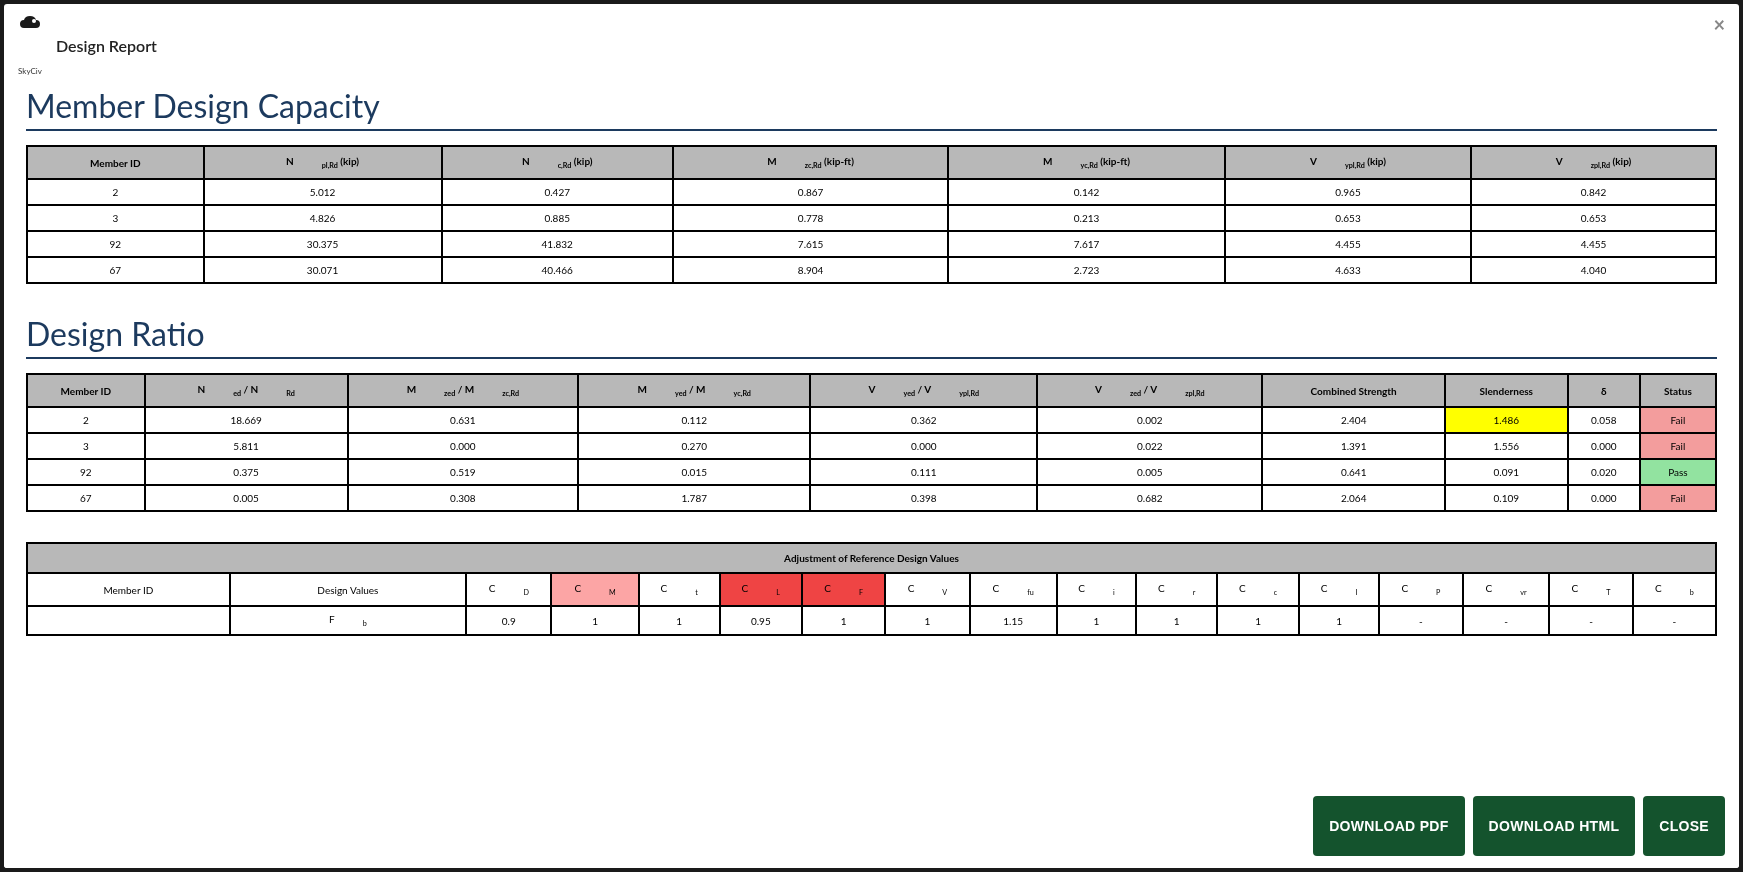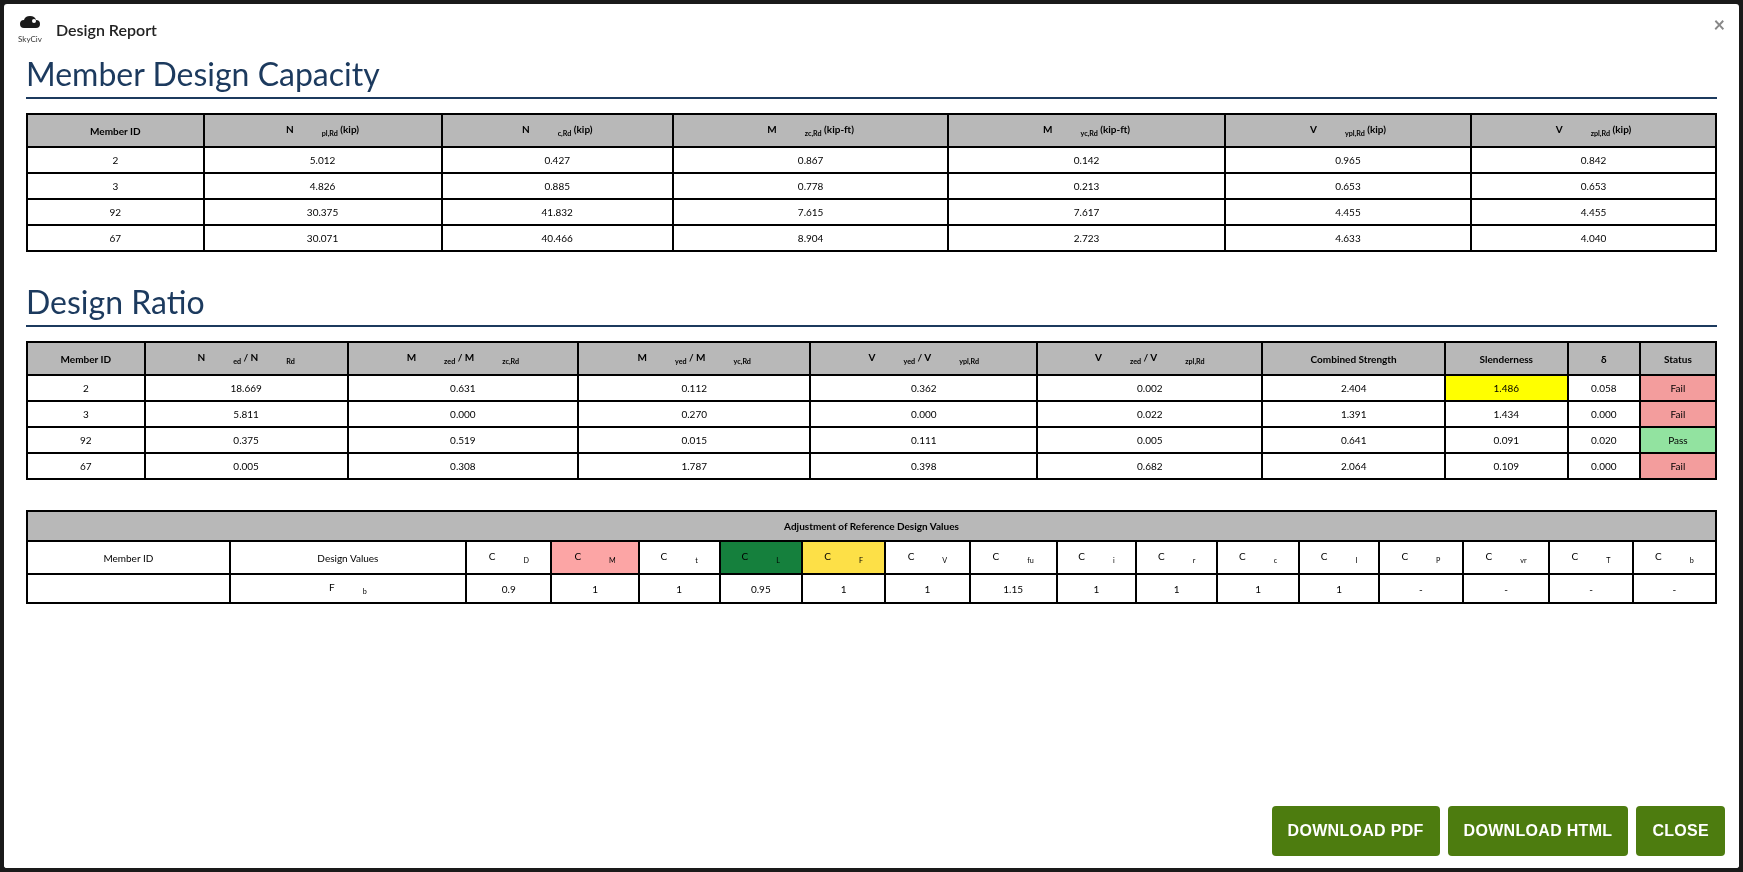--- a/index.html
+++ b/index.html
@@ -24,20 +24,21 @@
       display: flex;
       align-items: center;
       padding: 10px 14px 8px 14px;
       position: relative;
     }
     .logo {
       display: flex;
       flex-direction: column;
       align-items: center;
       margin-right: 14px;
+      gap: 32px;
     }
     .logo-icon { font-size: 20px; line-height: 1; color: #1a1a1a; }
     .logo-label { font-size: 8px; color: #333; }
     .header-title { font-size: 16px; font-weight: 600; color: #222; }
     .close-x {
       position: absolute; right: 14px; top: 8px;
       font-size: 20px; font-weight: bold; color: #888; cursor: pointer;
     }
     .report-scroll {
       flex: 1 1 auto;
@@ -85,25 +86,25 @@
     sub { font-size: 0.72em; vertical-align: sub; padding-left: 28px; }
     .footer-bar {
       flex: 0 0 auto;
       display: flex;
       justify-content: flex-end;
       gap: 8px;
       padding: 10px 14px 12px 14px;
       background: #fff;
     }
     .btn {
-      background: #4d7c0f;
+      background: #14532d;
       color: #fff;
       border: none;
-      padding: 16px 16px;
-      font-size: 16px;
+      padding: 22px 16px;
+      font-size: 14px;
       font-weight: 700;
       border-radius: 4px;
       cursor: pointer;
       letter-spacing: 0.3px;
     }
   </style>
 </head>
 <body>
 
 <div class="modal-outer">
@@ -207,21 +208,21 @@
             <td class="status-fail">Fail</td>
           </tr>
           <tr>
             <td>3</td>
             <td>5.811</td>
             <td>0.000</td>
             <td>0.270</td>
             <td>0.000</td>
             <td>0.022</td>
             <td>1.391</td>
-            <td>1.434</td>
+            <td>1.556</td>
             <td>0.000</td>
             <td class="status-fail">Fail</td>
           </tr>
           <tr>
             <td>92</td>
             <td>0.375</td>
             <td>0.519</td>
             <td>0.015</td>
             <td>0.111</td>
             <td>0.005</td>
@@ -249,22 +250,22 @@
       <thead>
         <tr>
           <th colspan="17">Adjustment of Reference Design Values</th>
         </tr>
         <tr>
           <th style="width:12%;background:#fff;font-weight:400;">Member ID</th>
           <th style="width:14%;background:#fff;font-weight:400;border-radius:17px;">Design Values</th>
           <th style="background:#fff;font-weight:400;">C<sub>D</sub></th>
           <th style="background:#fca5a5;font-weight:400;margin-left:32px;">C<sub>M</sub></th>
           <th style="background:#fff;font-weight:400;">C<sub>t</sub></th>
-          <th style="background:#15803d;font-weight:400;">C<sub>L</sub></th>
-          <th style="background:#fde047;font-weight:400;margin-left:40px;">C<sub>F</sub></th>
+          <th style="background:#ef4444;font-weight:400;">C<sub>L</sub></th>
+          <th style="background:#ef4444;font-weight:400;margin-left:40px;">C<sub>F</sub></th>
           <th style="background:#fff;font-weight:400;">C<sub>V</sub></th>
           <th style="background:#fff;font-weight:400;">C<sub>fu</sub></th>
           <th style="background:#fff;font-weight:400;">C<sub>i</sub></th>
           <th style="background:#fff;font-weight:400;border-radius:15px;">C<sub>r</sub></th>
           <th style="background:#fff;font-weight:400;">C<sub>c</sub></th>
           <th style="background:#fff;font-weight:400;">C<sub>I</sub></th>
           <th style="background:#fff;font-weight:400;">C<sub>P</sub></th>
           <th style="background:#fff;font-weight:400;">C<sub>vr</sub></th>
           <th style="background:#fff;font-weight:400;">C<sub>T</sub></th>
           <th style="background:#fff;font-weight:400;">C<sub>b</sub></th>

